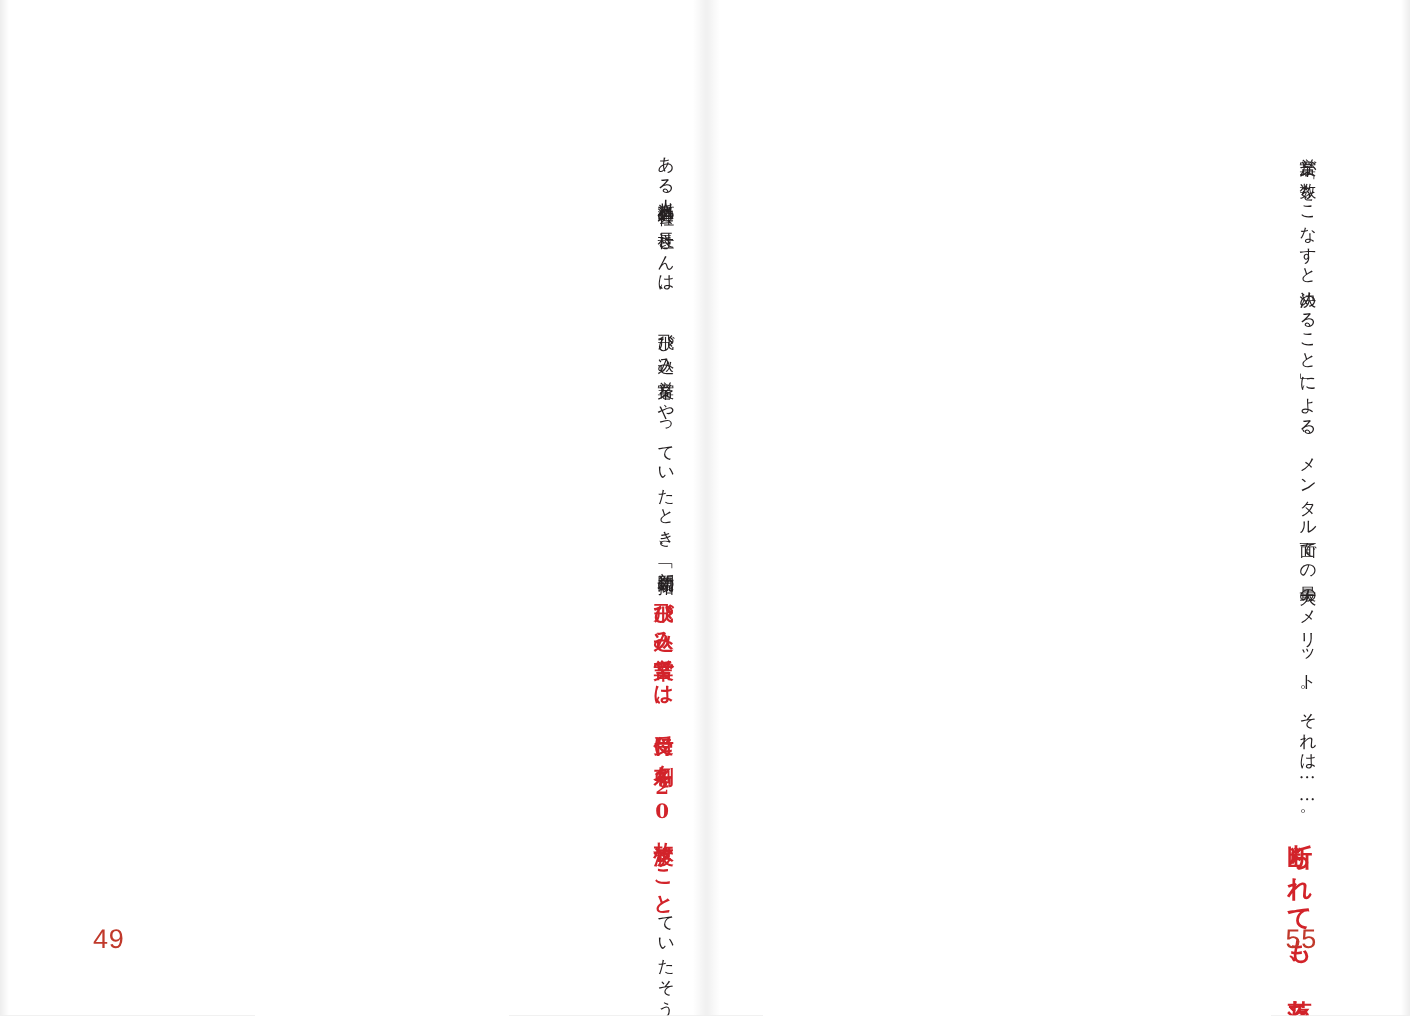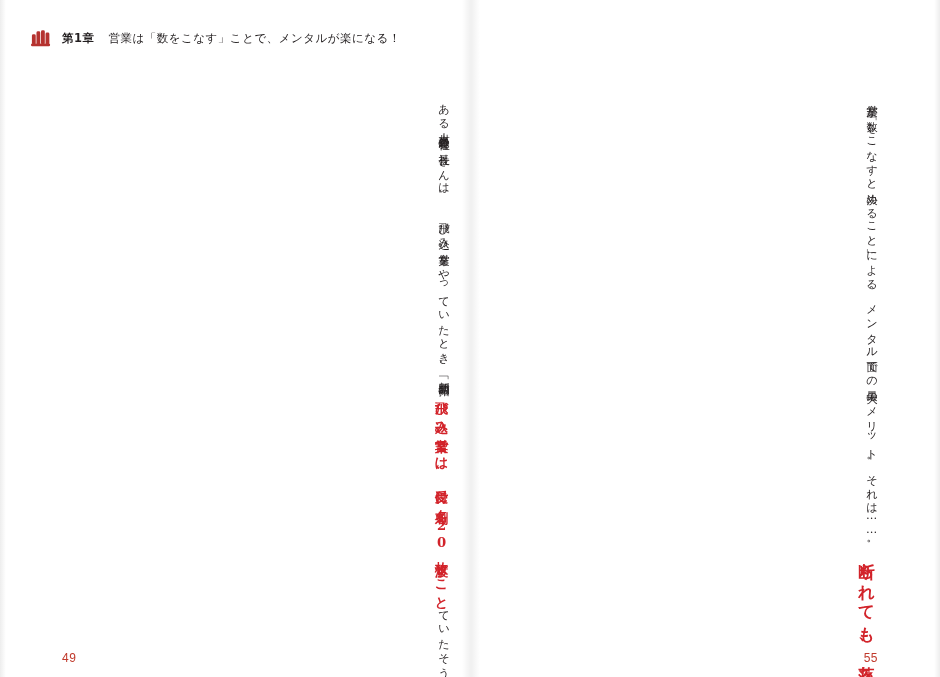--- a/index.html
+++ b/index.html
@@ -59,22 +59,22 @@
     white-space: nowrap;
   }
   .runhead-chap {
     font-weight: bold;
     margin-right: 14px;
   }
 
   
   .folio {
     position: absolute;
-    bottom: 12px;
-    font-size: 12px;
+    bottom: 40px;
+    font-size: 18px;
     color: #c0392b;
     font-family: "Liberation Sans", sans-serif;
     letter-spacing: 0.5px;
     text-align: right;
   }
   .folio-left { left: 62px; }
   .folio-right { right: 62px; }
 
   
   .vblock {
@@ -131,36 +131,20 @@
 </style>
 </head>
 <body>
 
 <div id="page">
 
   <div class="page-edge-l"></div>
   <div class="page-edge-r"></div>
   <div class="gutter"></div>
 
-  <div class="runhead">
-    <span class="runhead-mark">
-      <svg viewBox="0 0 24 22" width="22" height="20" aria-hidden="true">
-        <g fill="#b5322f">
-          <rect x="2" y="7" width="4.2" height="11" rx="1.6"></rect>
-          <rect x="7" y="3.5" width="4.2" height="14.5" rx="1.6"></rect>
-          <rect x="12" y="2.5" width="4.2" height="15.5" rx="1.6"></rect>
-          <rect x="17" y="5" width="4.2" height="13" rx="1.6"></rect>
-          <rect x="1" y="17" width="21" height="3.2" rx="1.4"></rect>
-        </g>
-      </svg>
-    </span>
-    <span class="runhead-text">
-      <span class="runhead-chap">第1章</span><span>営業は「数をこなす」ことで、メンタルが楽になる！</span>
-    </span>
-  </div>
 
   <div id="right-body" class="vblock">
     <div class="cols">
       <div class="vcol">営業が「数をこなすと決めること」による、メンタル面での最大のメリット。</div>
       <div class="vcol">それは……。</div>
       <div class="vcol heading-red">断られても、落ち込まなくなる！</div>
 
     </div>
   </div>
 

